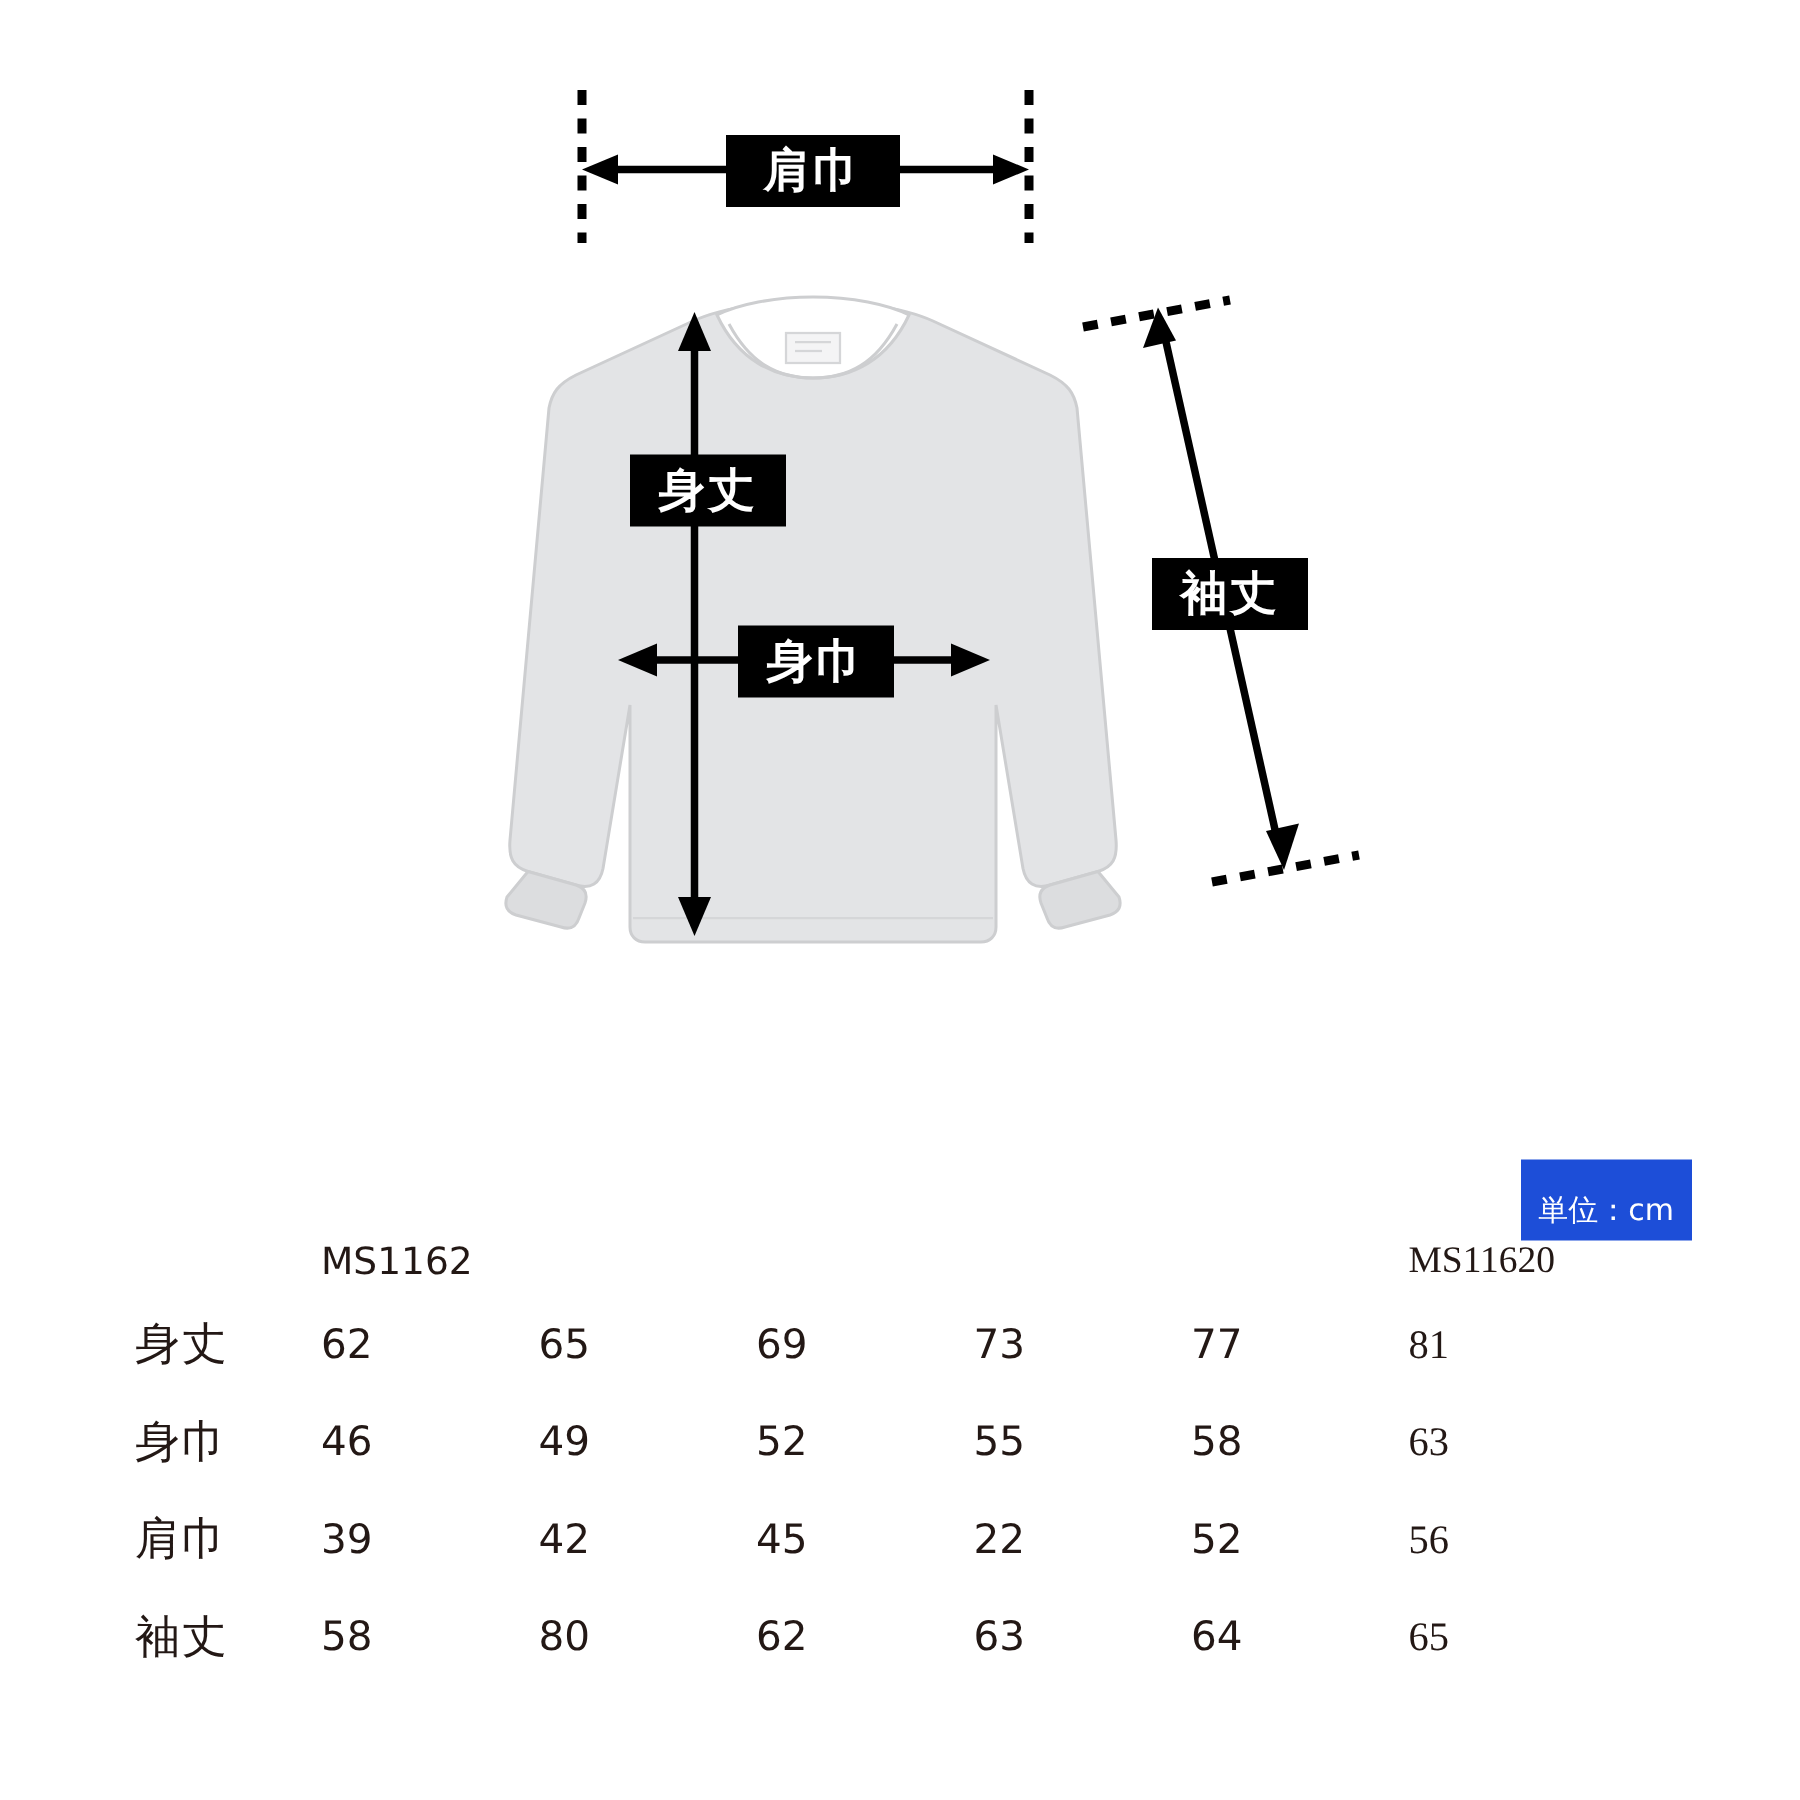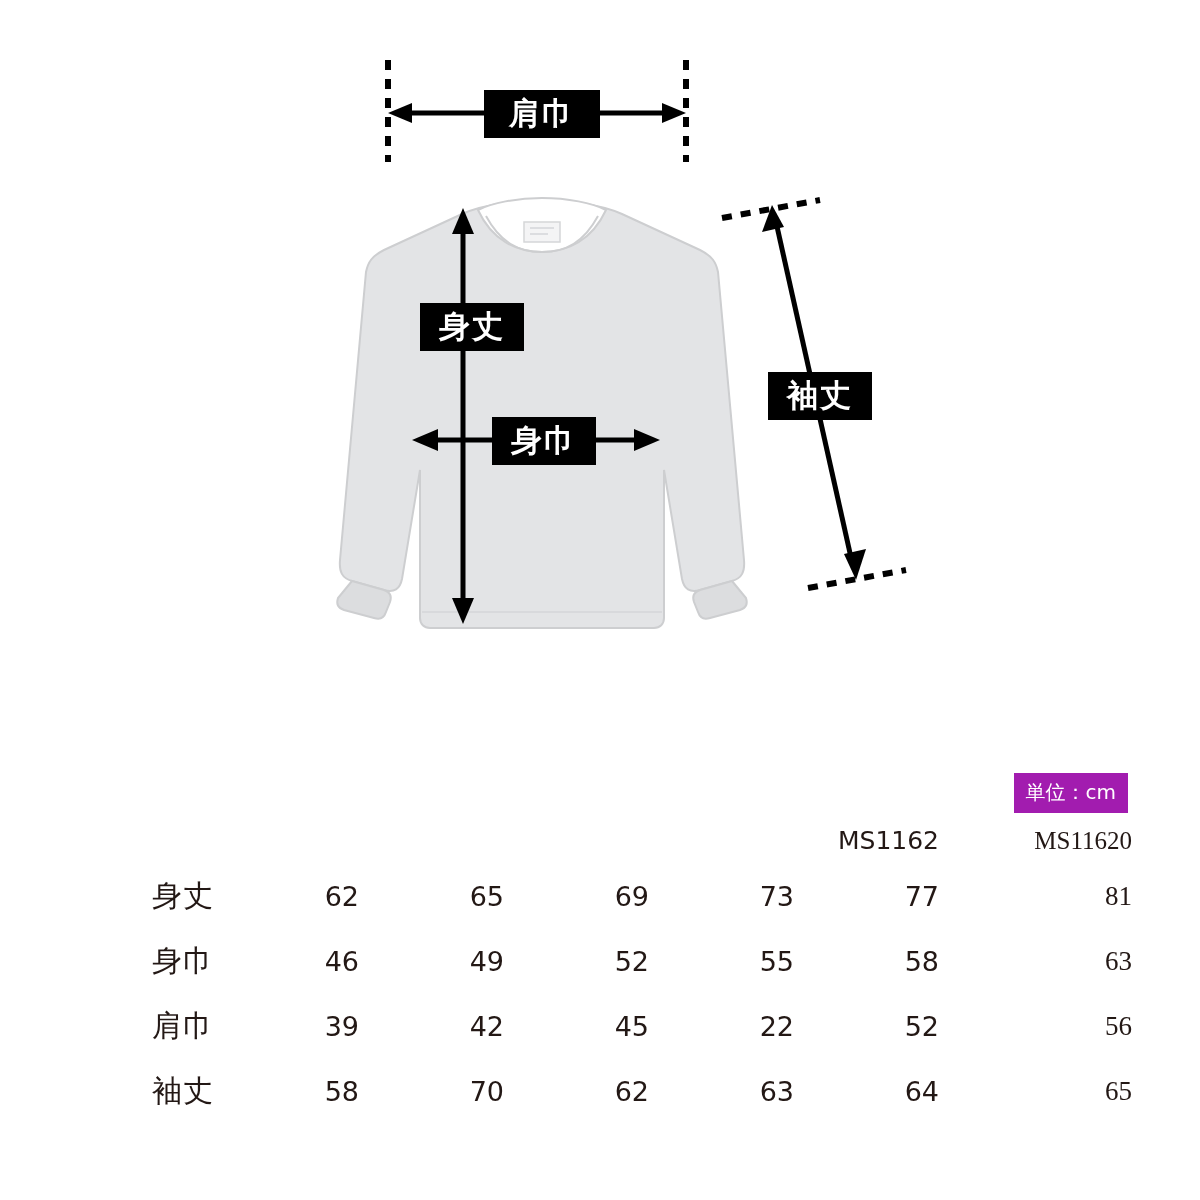--- a/index.html
+++ b/index.html
@@ -64,39 +64,39 @@
     width: 104px;
     height: 48px;
     font-size: 31px;
   }
 
   
   #unit-badge {
     position: absolute;
     right: 72px;
     top: 773px;
-    background: #a21caf;
+    background: #1d4ed8;
     color: #ffffff;
     font-size: 20px;
-    padding: 6px 12px 7px 12px;
+    padding: 20px 12px 7px 12px;
     font-family: "DejaVu Sans", sans-serif;
     white-space: nowrap;
   }
 
   #size-table {
     position: absolute;
     left: 68px;
     top: 818px;
     width: 1064px;
     border-collapse: collapse;
     font-family: "DejaVu Sans", sans-serif;
   }
   #size-table td, #size-table th {
     border: none;
-    text-align: right;
+    text-align: left;
     font-weight: normal;
     color: #231815;
   }
   .model-row td {
     font-size: 25px;
     padding: 8px 0 10px 0;
     border-bottom: 1px solid #d9d9d9;
   }
   .size-row td {
     font-size: 27px;
@@ -247,20 +247,20 @@
       <td>42</td>
       <td>45</td>
       <td>22</td>
       <td>52</td>
       <td class="col-sep">56</td>
     </tr>
 
     <tr class="data-row">
       <td class="rowhead">袖丈</td>
       <td>58</td>
-      <td>70</td>
+      <td>80</td>
       <td>62</td>
       <td>63</td>
       <td>64</td>
       <td class="col-sep">65</td>
     </tr>
   </tbody>
 </table>
 
 </body></html>

